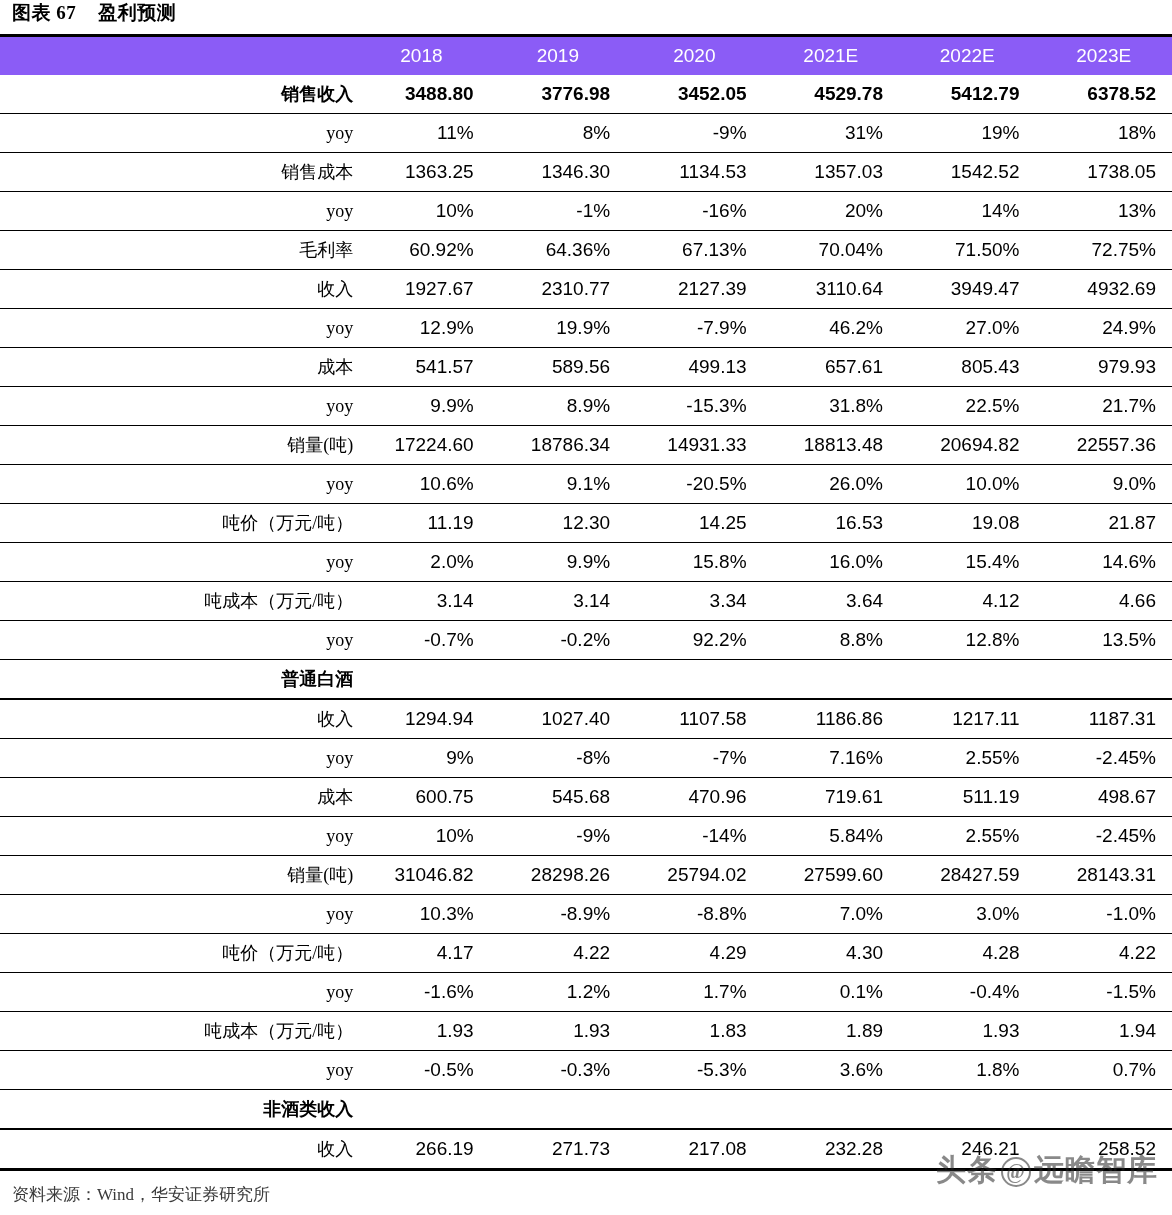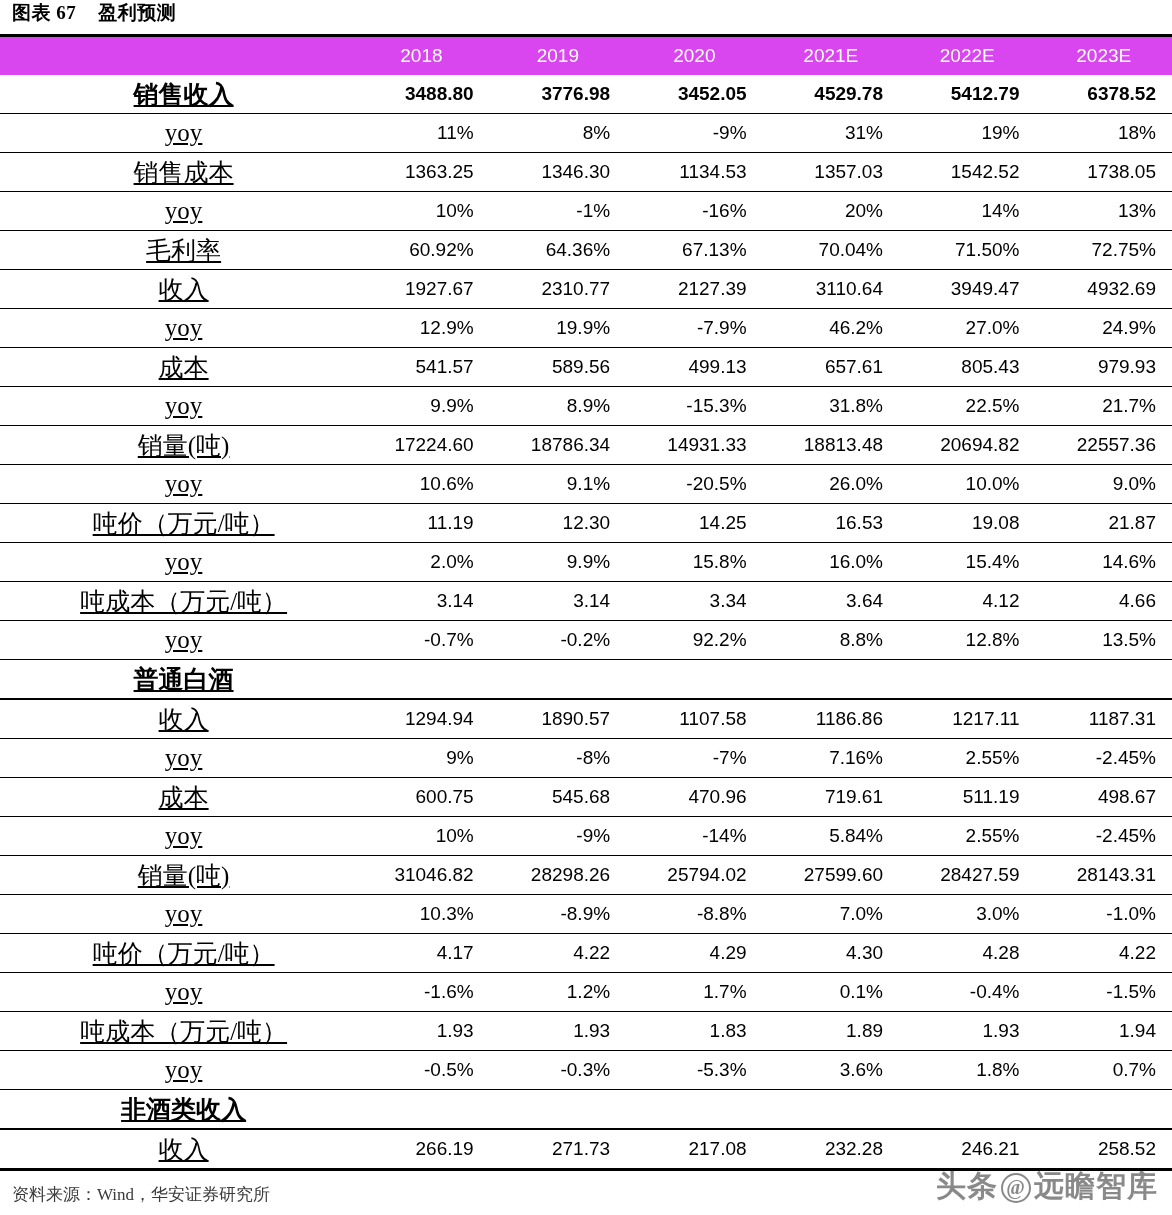--- a/index.html
+++ b/index.html
@@ -43,21 +43,21 @@
   table.fin {
     width: 1172px;
     border-collapse: collapse;
     table-layout: fixed;
     font-size: 19px;
   }
   table.fin col.lbl { width: 352px; }
   table.fin col.yr  { width: 136px; }
 
   thead th {
-    background: #d946ef;
+    background: #8b5cf6;
     color: #ffffff;
     font-weight: normal;
     font-size: 19px;
     height: 38px;
     text-align: center;
     vertical-align: middle;
     border: none;
     padding: 0;
     font-family: "Liberation Sans", "DejaVu Sans", sans-serif;
   }
@@ -71,25 +71,24 @@
     height: 38px;
     padding: 0 16px 0 0;
     vertical-align: middle;
     border-bottom: 1.6px solid #000;
     text-align: right;
     font-size: 19px;
     white-space: nowrap;
     font-family: "Liberation Sans", "DejaVu Sans", sans-serif;
   }
   tbody td.label {
-    text-align: center;
+    text-align: right;
     padding: 0 0 0 14px;
     font-family: "Liberation Serif", "DejaVu Serif", serif;
-    font-size: 25px;
-    text-decoration: underline;
+    font-size: 18px;
   }
   tbody tr.section td.label,
   tbody tr.bold td {
     font-weight: bold;
   }
   tbody tr.section td {
     border-bottom: 2.4px solid #000;
   }
   tbody tr.first-row td {
     border-top: none;
@@ -107,21 +106,21 @@
     padding-left: 12px;
     font-size: 17px;
     color: #3a3a3a;
     font-family: "Liberation Serif", "DejaVu Serif", serif;
   }
 
   
   .watermark {
     position: absolute;
     right: 14px;
-    bottom: 8px;
+    bottom: 24px;
     font-size: 30px;
     font-weight: bold;
     color: rgba(40,40,40,0.55);
     font-family: "Liberation Serif", "DejaVu Serif", serif;
     letter-spacing: 1px;
     pointer-events: none;
     white-space: nowrap;
   }
   .watermark .at {
     display: inline-block;
@@ -308,21 +307,21 @@
           <td></td>
           <td></td>
           <td></td>
           <td></td>
           <td></td>
           <td></td>
         </tr>
         <tr>
           <td class="label">收入</td>
           <td>1294.94</td>
-          <td>1890.57</td>
+          <td>1027.40</td>
           <td>1107.58</td>
           <td>1186.86</td>
           <td>1217.11</td>
           <td>1187.31</td>
         </tr>
         <tr>
           <td class="label">yoy</td>
           <td>9%</td>
           <td>-8%</td>
           <td>-7%</td>

